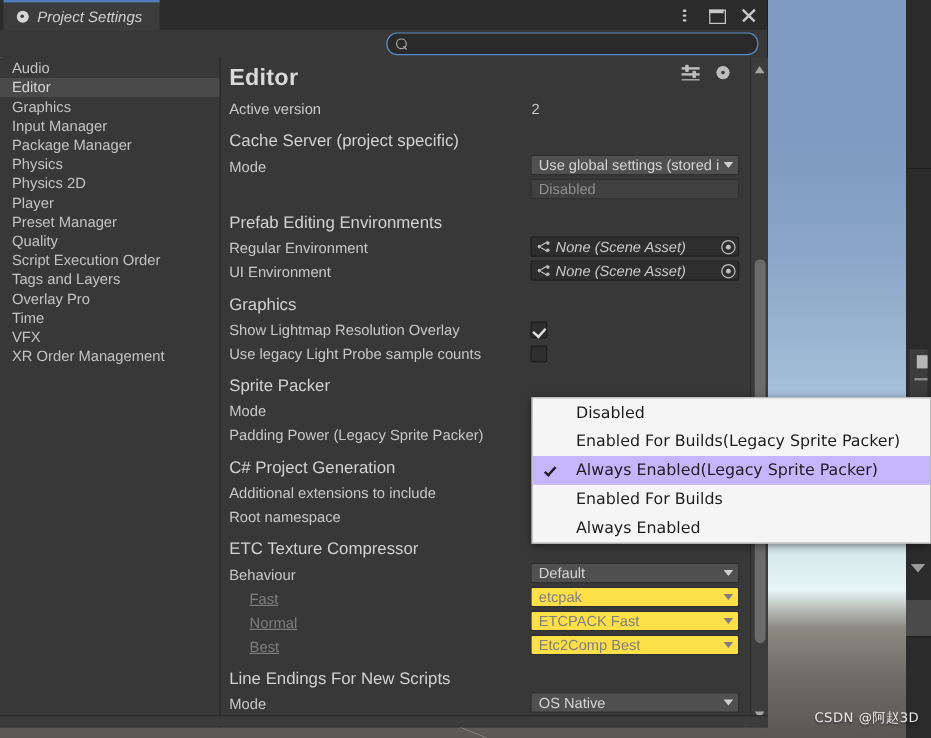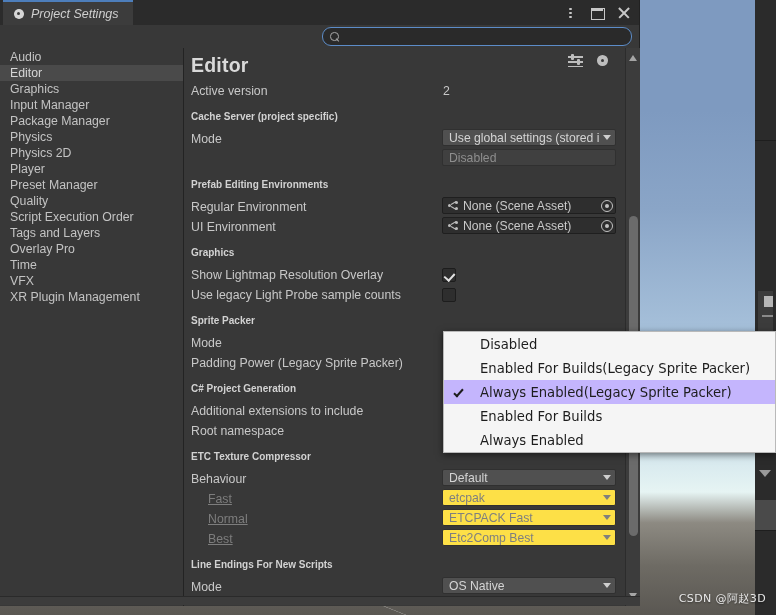--- a/index.html
+++ b/index.html
@@ -225,21 +225,21 @@
     width:3.8px; height:3.8px; border-radius:50%; background:#383838;
   }
 
   .row {
     position: relative; height: 20px; display:flex; align-items:flex-end;
   }
   .lbl      { color:#c8c8c8; font-size:12.3px; white-space:nowrap; }
   .lbl.dim  { color:#7d7d7d; }
   .lbl.indent { padding-left: 17px; text-decoration: underline; }
   .sec-head {
-    color:#d2d2d2; font-size:10px; font-weight:bold;
+    color:#d2d2d2; font-size:14px; font-weight:normal;
     height:20px; line-height:22px; white-space:nowrap;
   }
   .plain-val { position:absolute; left:252px; color:#c8c8c8; font-size:12.3px; }
   .spacer8  { height:8px; }
 
   
   .field {
     position: absolute; left: 251px; width: 174px; height: 17px;
   }
   .dd {
@@ -258,21 +258,21 @@
   .dd-text { overflow:hidden; text-overflow:clip; white-space:nowrap; padding-right:14px; }
 
   .readonly {
     background:#404040; border:1px solid #303030; border-radius:2px;
     height:17px; display:flex; align-items:center;
     padding-left:6px; color:#8e8e8e; font-size:12.2px;
   }
   .objfield {
     background:#2e2e2e; border:1px solid #1f1f1f; border-radius:2px;
     height:17px; display:flex; align-items:center; gap:4px;
-    padding-left:5px; color:#c9c9c9; font-size:12.2px; cursor:default;
+    padding-left:5px; color:#c9c9c9; font-size:12.2px; cursor:default;font-style:italic;
   }
   .scene-ico {
     width:11px; height:10px; position:relative; flex:0 0 11px;
   }
   .scene-ico i {
     position:absolute; background:#bdbdbd; border-radius:50%;
     width:3px; height:3px;
   }
   .scene-ico i:nth-child(1){ left:0; top:3.5px; }
   .scene-ico i:nth-child(2){ left:7px; top:0px; }
@@ -411,21 +411,21 @@
         <div class="side-item">Physics</div>
         <div class="side-item">Physics 2D</div>
         <div class="side-item">Player</div>
         <div class="side-item">Preset Manager</div>
         <div class="side-item">Quality</div>
         <div class="side-item">Script Execution Order</div>
         <div class="side-item">Tags and Layers</div>
         <div class="side-item">Overlay Pro</div>
         <div class="side-item">Time</div>
         <div class="side-item">VFX</div>
-        <div class="side-item">XR Plugin Management</div>
+        <div class="side-item">XR Order Management</div>
       </div>
 
       <div class="content">
         <div class="c-inner">
 
           <div class="h-title">Editor</div>
           <div class="hdr-icons">
             <span class="ico-preset">
                 <i></i>
                 <i></i>

